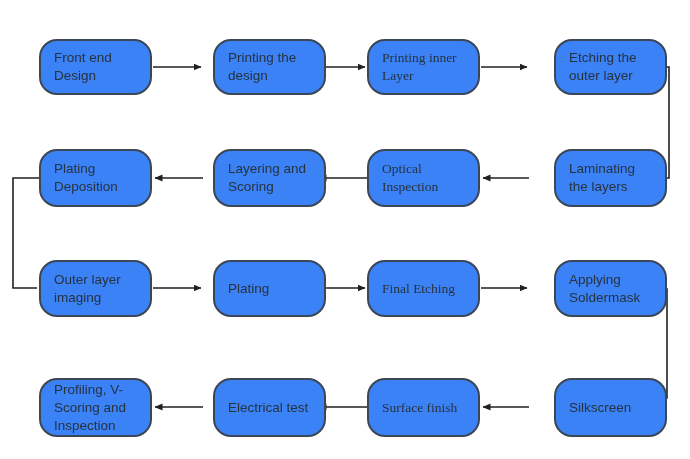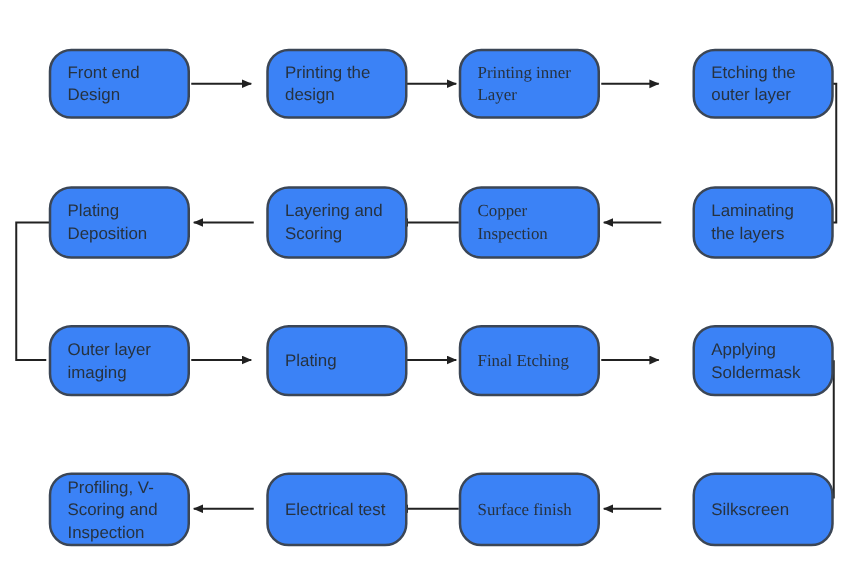--- a/index.html
+++ b/index.html
@@ -115,21 +115,21 @@
 
   <div class="node c1 r2">
     <span class="label">Plating
 Deposition</span>
   </div>
   <div class="node c2 r2">
     <span class="label">Layering and
 Scoring</span>
   </div>
   <div class="node c3 r2">
-    <span class="label">Copper
+    <span class="label">Optical
 Inspection</span>
   </div>
   <div class="node c4 r2">
     <span class="label">Laminating
 the layers</span>
   </div>
 
   <div class="node c1 r3">
     <span class="label">Outer layer
 imaging</span>

